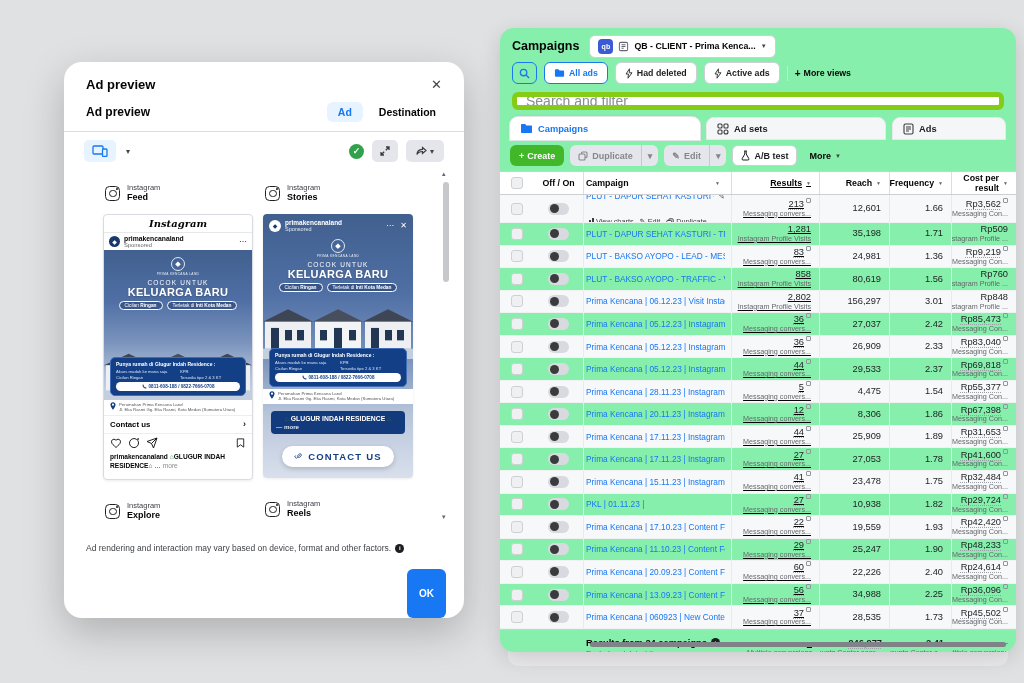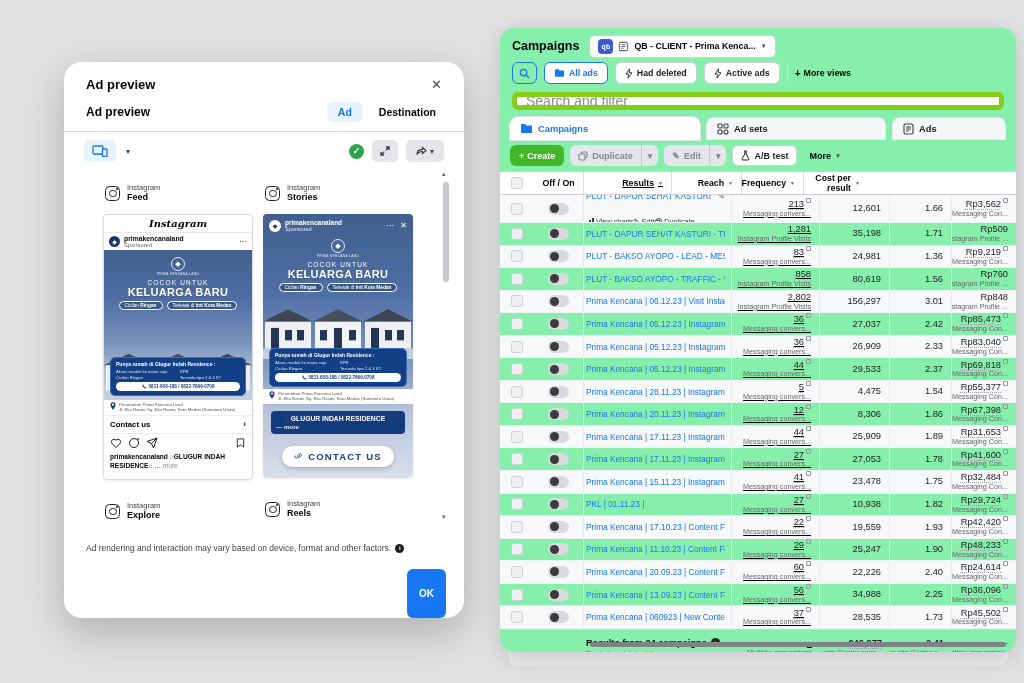--- a/index.html
+++ b/index.html
@@ -182,21 +182,21 @@
   .tbody { height:434px; overflow:hidden; }
   .t-row { display:flex; height:22.55px; border-bottom:1px solid #f0f1f3; }
   .t-row:nth-child(odd) { background:#f7f8fa; }
   .t-row.first { height:28px; }
   .checkbox { width:12px; height:12px; border:1px solid #ced0d4; border-radius:3px; background:#eef0f2; cursor:pointer; }
   .toggle { width:21px; height:12px; border-radius:7px; background:#d8dadf; position:relative; cursor:pointer; }
   .knob { position:absolute; left:1.5px; top:1.5px; width:9px; height:9px; border-radius:50%; background:#3a3b3c; }
   .c-line { display:flex; align-items:center; gap:4px; }
   .c-name { font-size:8.3px; color:#1877f2; white-space:nowrap; overflow:hidden; cursor:pointer; }
   .pencil { font-size:8px; color:#606770; display:none; }
-  .c-actions { display:none; align-items:center; font-size:7.3px; color:#3a3b3c; margin-top:16px; white-space:nowrap; }
+  .c-actions { display:none; align-items:center; gap:6px; font-size:7.3px; color:#3a3b3c; margin-top:16px; white-space:nowrap; }
   .t-row.first .pencil { display:inline; }
   .t-row.first .c-actions { display:flex; }
   .act { display:flex; align-items:center; gap:2px; cursor:pointer; }
   .v { font-size:9.3px; color:#1c1e21; line-height:1.15; }
   .sub { font-size:7.2px; color:#65676b; line-height:1.15; white-space:nowrap; }
   .valwrap { display:flex; align-items:baseline; justify-content:flex-end; }
   .dotu { text-decoration-line:underline; text-decoration-style:dotted; text-decoration-color:#9aa0a6; text-underline-offset:2px; }
   .sup-box { display:inline-block; width:5px; height:5px; border:1px solid #90949c; border-radius:1px; margin-left:2px; transform:translateY(-4px); }
 
   .tfoot { display:flex; height:36px; border-top:1px solid #ccd0d4; align-items:center; }
@@ -583,20 +583,24 @@
     </div>
   </div>
 
   <div class="thead">
     <div class="cell c-check">
         <span class="checkbox"></span>
       </div>
     <div class="cell c-toggle bline">
         <span class="th-lbl">Off / On</span>
       </div>
+    <div class="cell c-campaign bline">
+      <span class="th-lbl">Campaign</span>
+      <span class="th-caret">▼</span>
+    </div>
     <div class="cell c-num c-results bline">
       <span class="th-lbl">Results</span>
       <span class="th-caret">▼</span>
     </div>
     <div class="cell c-num c-reach bline">
       <span class="th-lbl">Reach</span>
       <span class="th-caret">▼</span>
     </div>
     <div class="cell c-num c-freq bline">
       <span class="th-lbl">Frequency</span>

